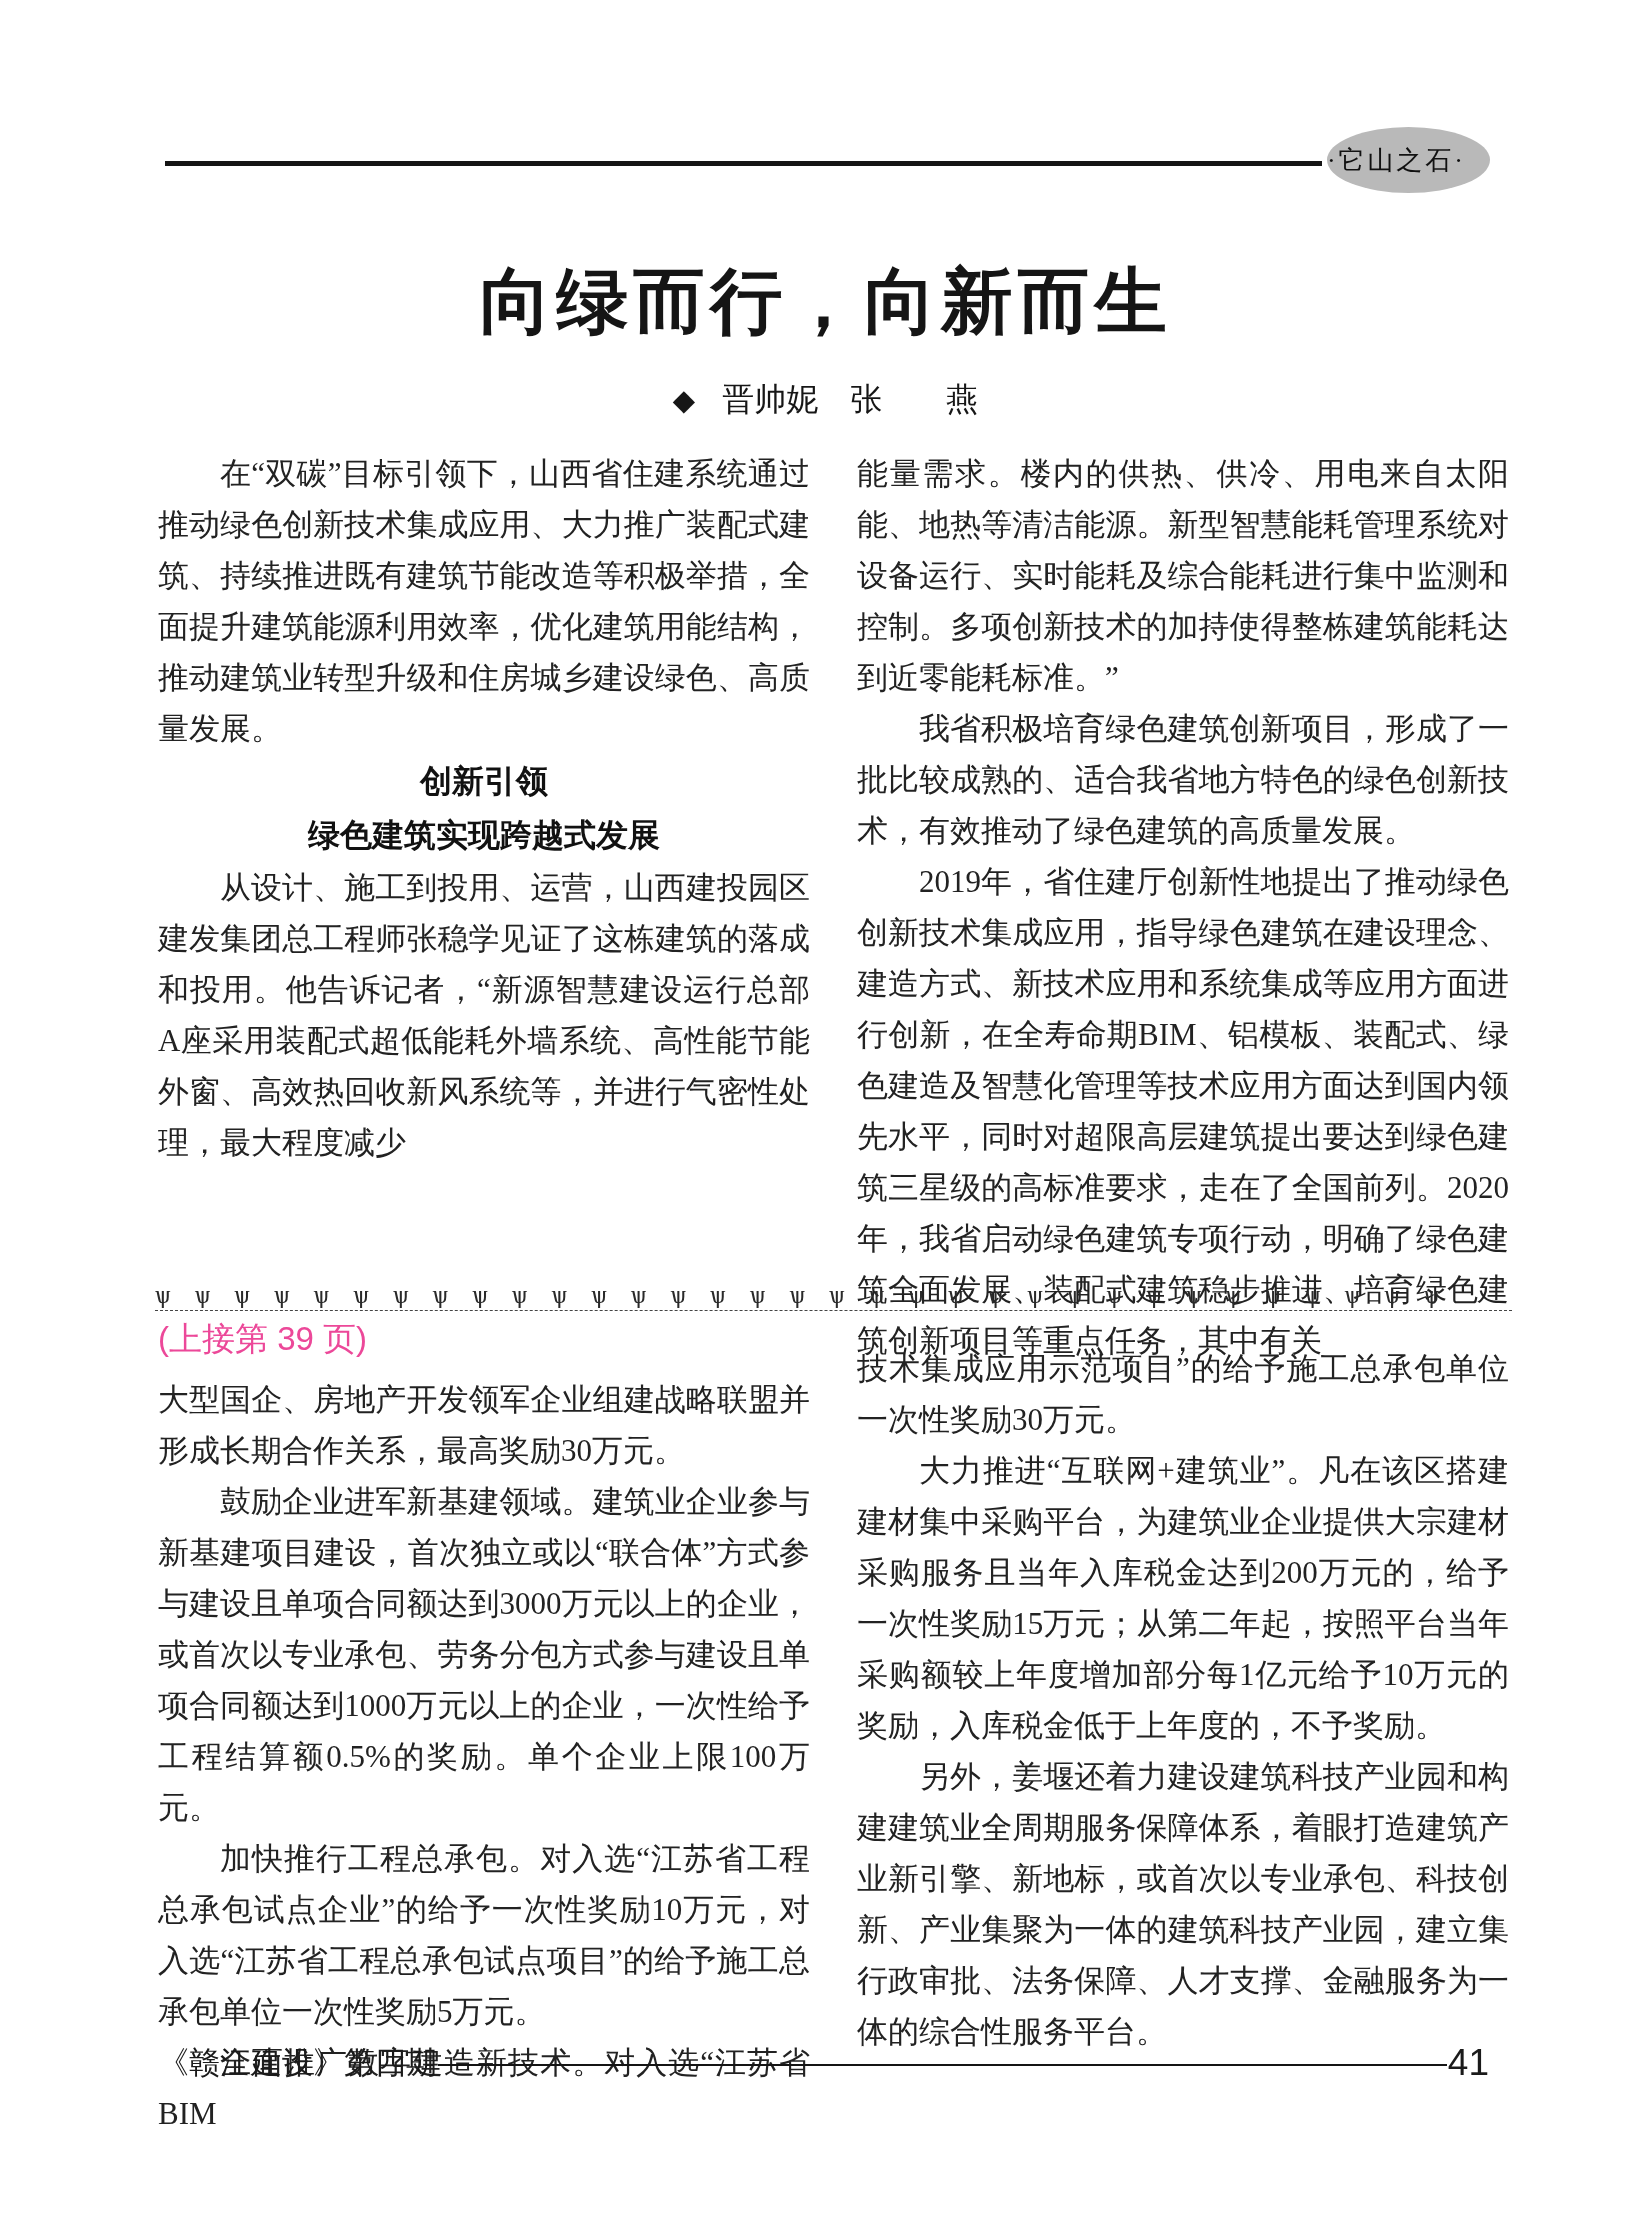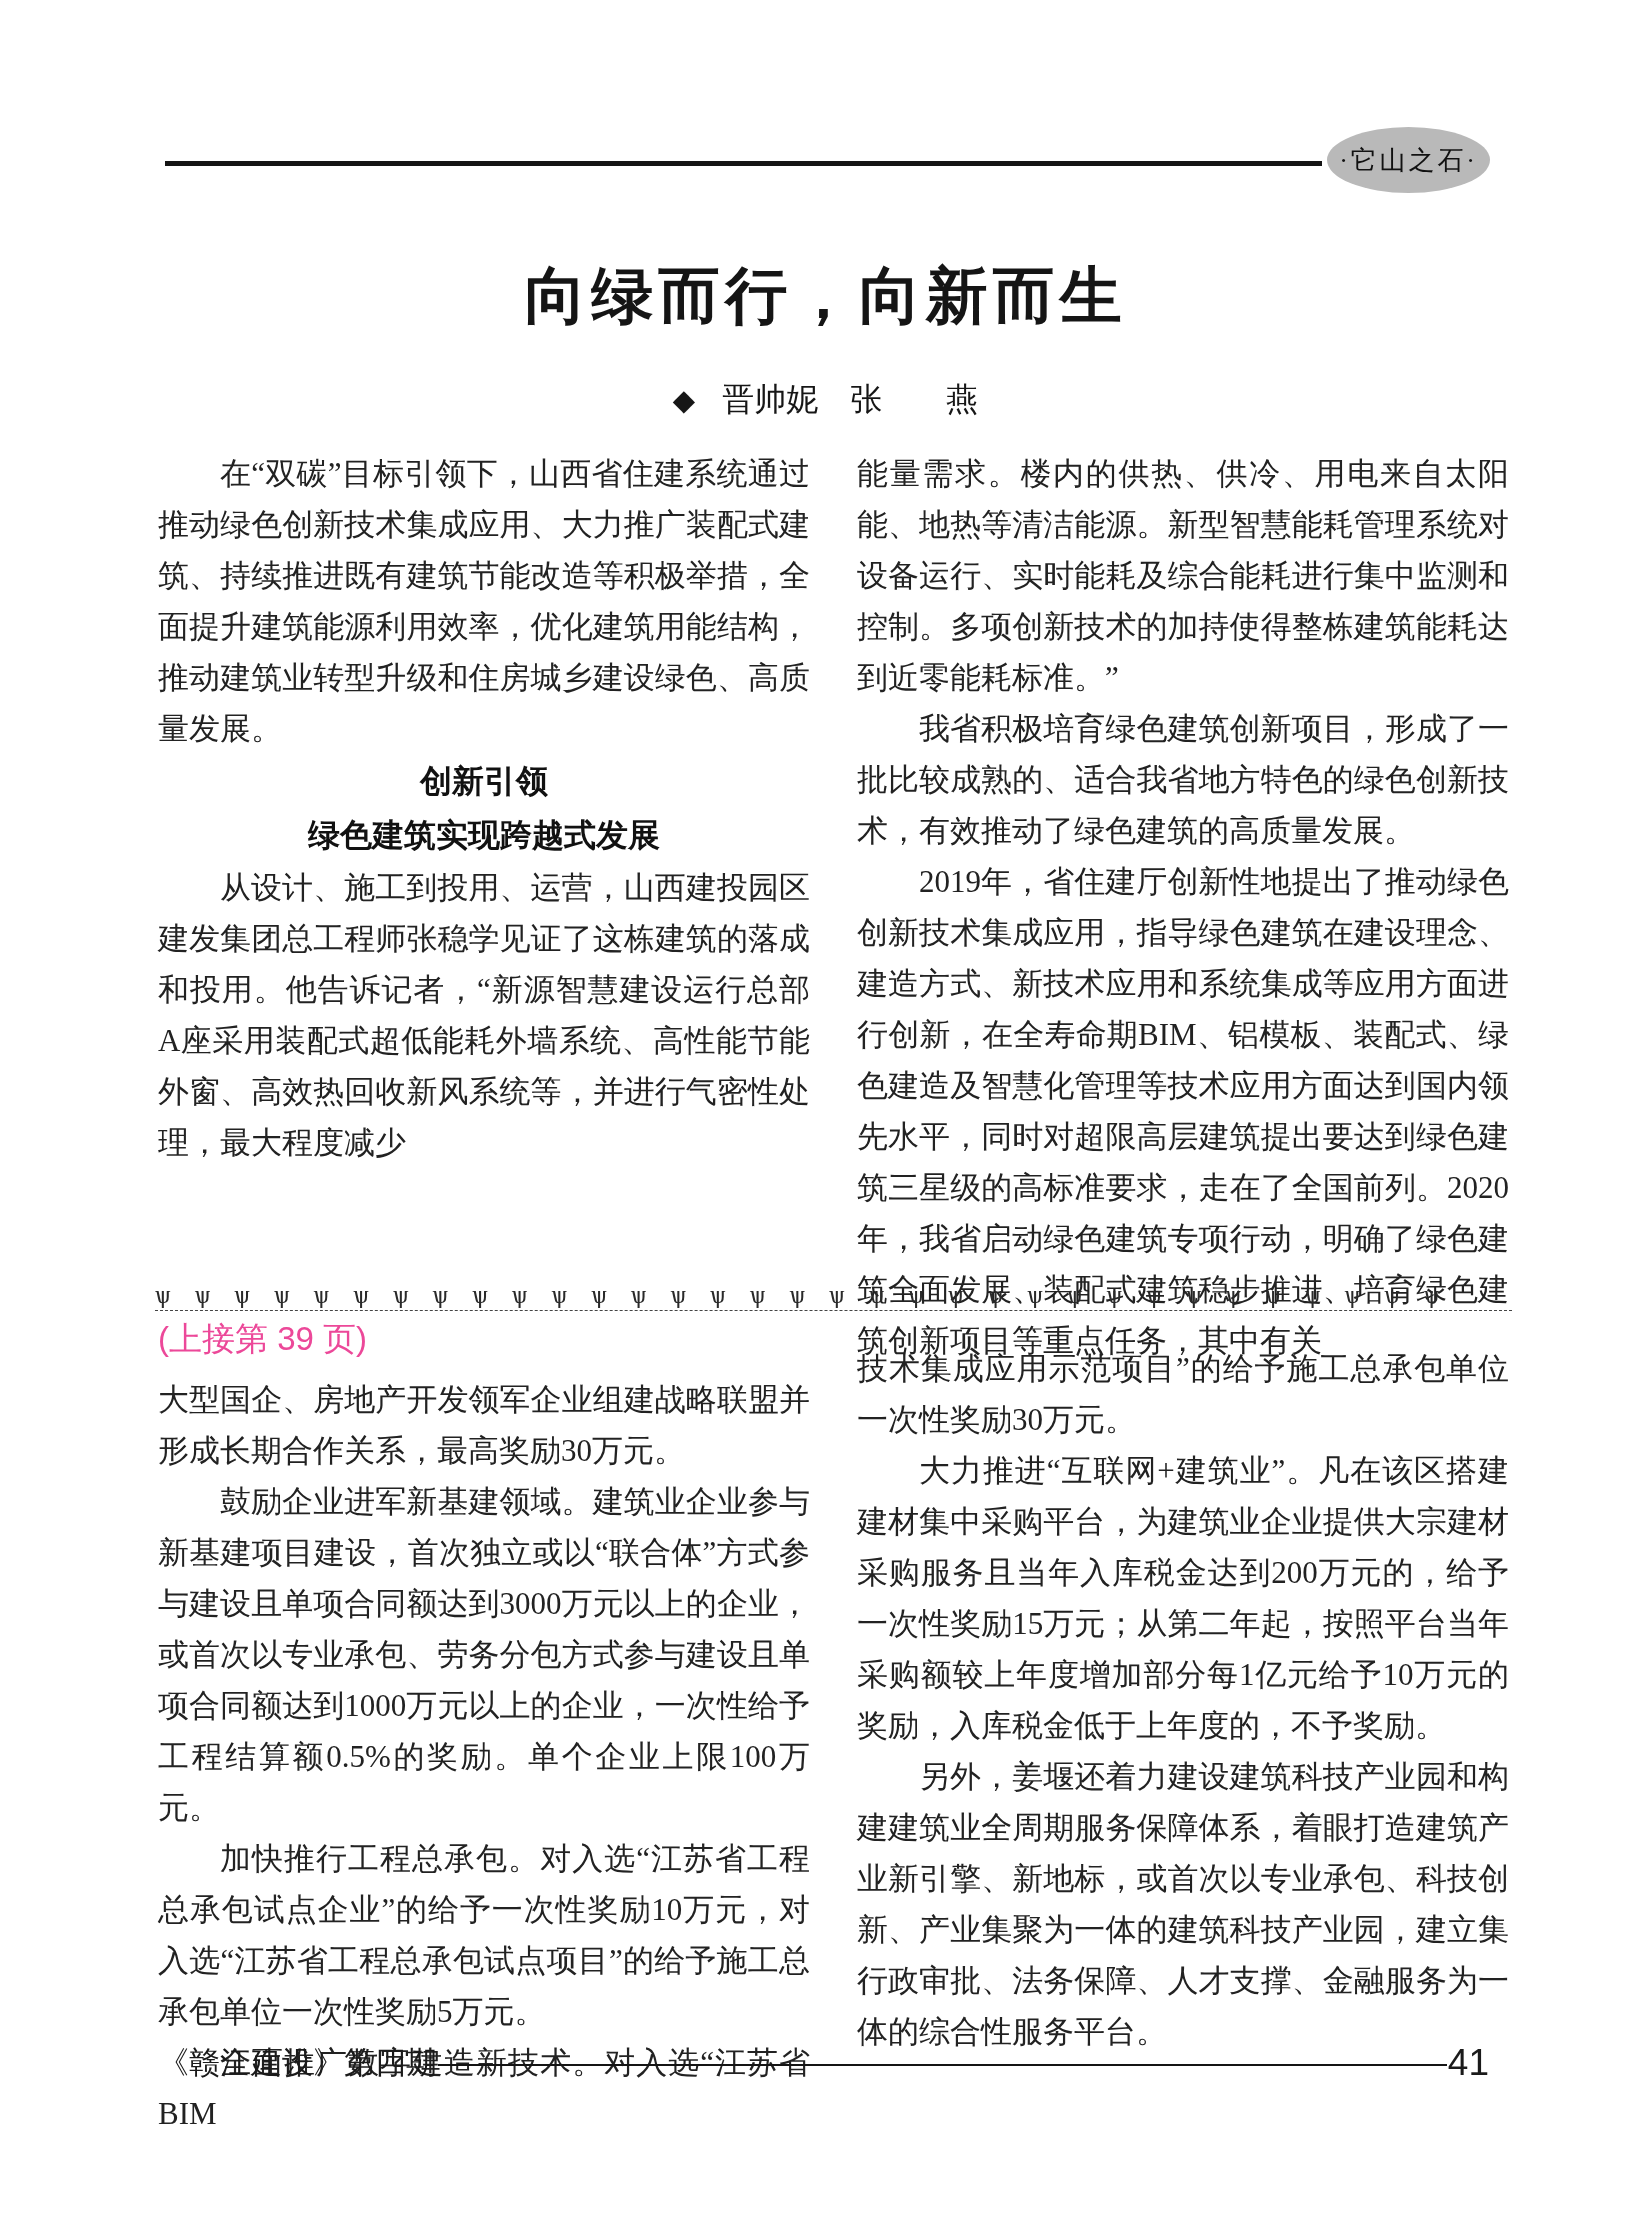--- a/index.html
+++ b/index.html
@@ -9,27 +9,27 @@
     background:#ffffff;
     font-family:"Liberation Serif",serif;
     color:#1c1c1c;
     overflow:hidden;
   }
   
   .header-rule{position:absolute;left:165px;top:161px;width:1157px;height:4.9px;background:#141414;}
   .badge{
     position:absolute;left:1327px;top:127px;width:163px;height:66px;
     background:#b9b9b9;border-radius:50%;
-    display:flex;align-items:center;justify-content:center;
+    display:flex;align-items:center;justify-content:flex-start;
     font-size:26px;letter-spacing:2.9px;color:#111;
   }
   
   .title{
     position:absolute;left:0;top:254px;width:100%;
-    text-align:center;font-size:62px;font-weight:bold;letter-spacing:4.9px;
+    text-align:center;font-size:72px;font-weight:bold;letter-spacing:4.9px;
     color:#151515;
   }
   .author{
     position:absolute;left:0;top:378px;width:100%;
     text-align:center;font-size:32px;color:#161616;
   }
   .author .diamond{font-size:29px;margin-right:19.4px;}
   
   .cols{position:absolute;left:158px;display:flex;gap:47px;}
   .upper-cols{top:448px;width:1351px;}

